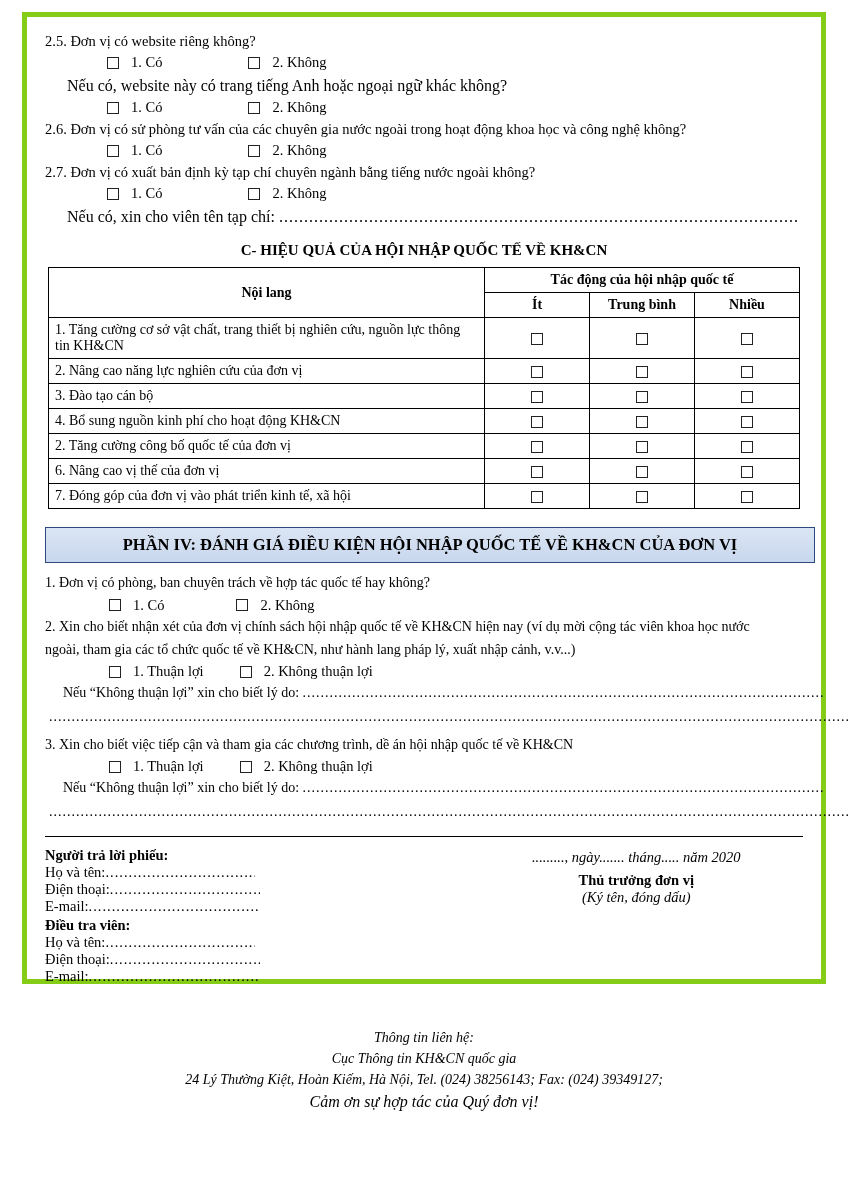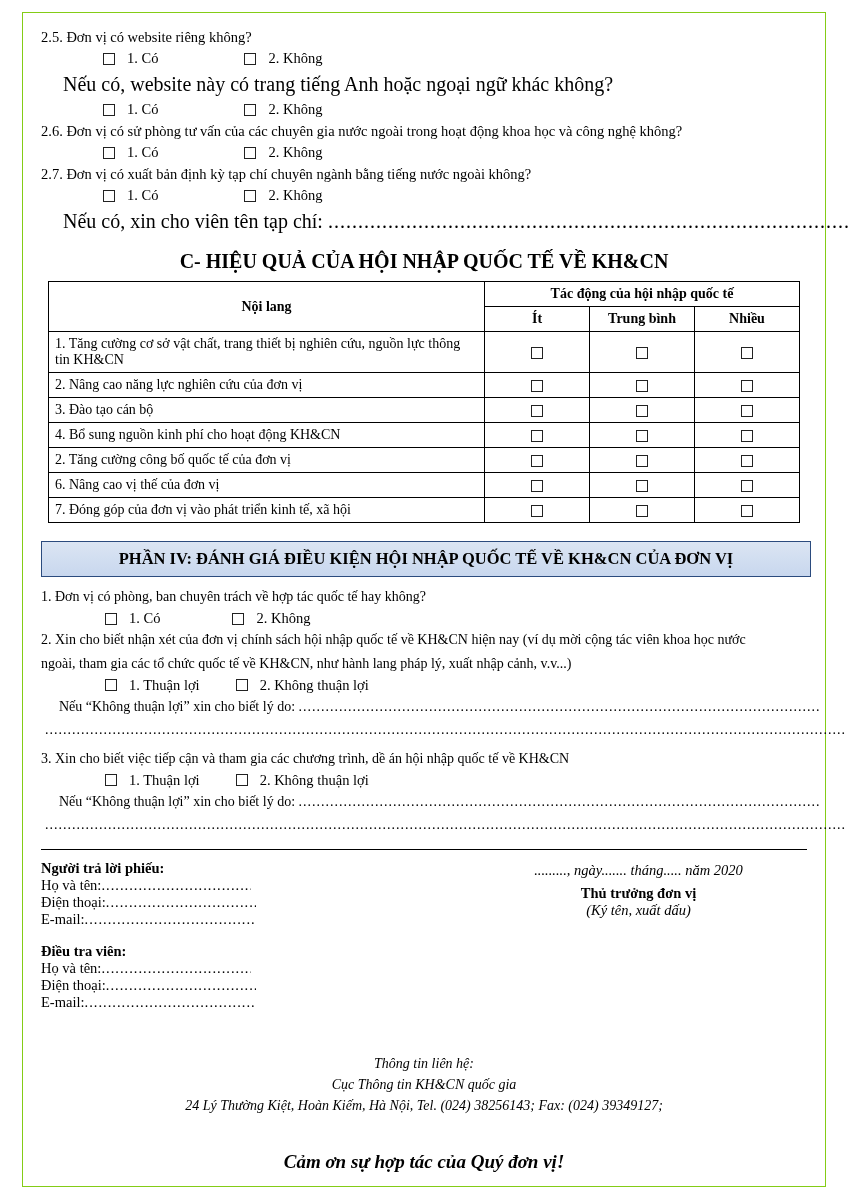--- a/index.html
+++ b/index.html
@@ -12,35 +12,35 @@
     height: 1200px;
     font-family: "Liberation Serif", serif;
     color: #000;
     position: relative;
   }
   .page {
     position: absolute;
     left: 22px;
     top: 12px;
     width: 804px;
-    height: 1175px;
-    border: 1px solid #84cc16;
+    height: 972px;
+    border: 5px solid #84cc16;
     box-sizing: border-box;
   }
   .inner {
     padding: 14px 18px 0 18px;
     box-sizing: border-box;
   }
   .q {
     font-size: 14.5px;
     line-height: 1.45;
     margin: 0 0 1px 0;
   }
   .sub {
-    font-size: 20px;
+    font-size: 16px;
     line-height: 1.45;
     margin: 0 0 1px 22px;
   }
   .optrow {
     margin: 2px 0 3px 0;
     font-size: 14.5px;
     display: flex;
     align-items: center;
   }
   .optrow .sp1 { display:inline-block; width: 62px; }
@@ -62,21 +62,21 @@
   .dotline {
     display: inline-block;
     overflow: hidden;
     white-space: nowrap;
     vertical-align: bottom;
     letter-spacing: 1px;
   }
   .sec-title {
     text-align: center;
     font-weight: bold;
-    font-size: 20px;
+    font-size: 15px;
     margin: 14px 0 8px 0;
   }
   table.eff {
     border-collapse: collapse;
     width: 752px;
     margin: 0 auto;
     font-size: 14px;
   }
   table.eff td, table.eff th {
     border: 1px solid #000;
@@ -138,24 +138,23 @@
   .bold { font-weight: bold; }
   .ital { font-style: italic; }
   .contact {
     text-align: center;
     font-style: italic;
     font-size: 14px;
     line-height: 1.5;
     margin-top: 42px;
   }
   .contact .thanks {
-    font-weight: bold;
-    font-size: 19px;
+    font-weight: normal;
+    font-size: 16px;
     font-style: italic;
-    margin-top: 32px;
   }
   .fieldline { white-space: nowrap; }
 </style>
 </head>
 <body>
 
 <div class="page">
   <div class="inner">
 
     <div class="q">
@@ -349,35 +348,35 @@
         <div class="bold">Người trả lời phiếu:</div>
         <div class="fieldline">
           <span>Họ và tên:</span><span class="dotline" style="width:150px;">.......................................</span>
         </div>
         <div class="fieldline">
           <span>Điện thoại:</span><span class="dotline" style="width:150px;">.......................................</span>
         </div>
         <div class="fieldline">
           <span>E-mail:</span><span class="dotline" style="width:170px;">.......................................</span>
         </div>
-        <div class="bold" style="margin-top:15px;">Điều tra viên:</div>
+        <div class="bold" style="margin-top:2px;">Điều tra viên:</div>
         <div class="fieldline">
           <span>Họ và tên:</span><span class="dotline" style="width:150px;">.......................................</span>
         </div>
         <div class="fieldline">
           <span>Điện thoại:</span><span class="dotline" style="width:150px;">.......................................</span>
         </div>
         <div class="fieldline">
           <span>E-mail:</span><span class="dotline" style="width:170px;">.......................................</span>
         </div>
       </div>
       <div class="rightcol">
         <div class="ital">........., ngày....... tháng..... năm 2020</div>
         <div class="bold" style="margin-top:6px;">Thủ trưởng đơn vị</div>
-        <div class="ital">(Ký tên, xuất dấu)</div>
+        <div class="ital">(Ký tên, đóng dấu)</div>
       </div>
     </div>
 
     <div class="contact">
       <div>Thông tin liên hệ:</div>
       <div>Cục Thông tin KH&amp;CN quốc gia</div>
       <div>24 Lý Thường Kiệt, Hoàn Kiếm, Hà Nội, Tel. (024) 38256143; Fax: (024) 39349127;</div>
       <div class="thanks">Cảm ơn sự hợp tác của Quý đơn vị!</div>
     </div>
 

